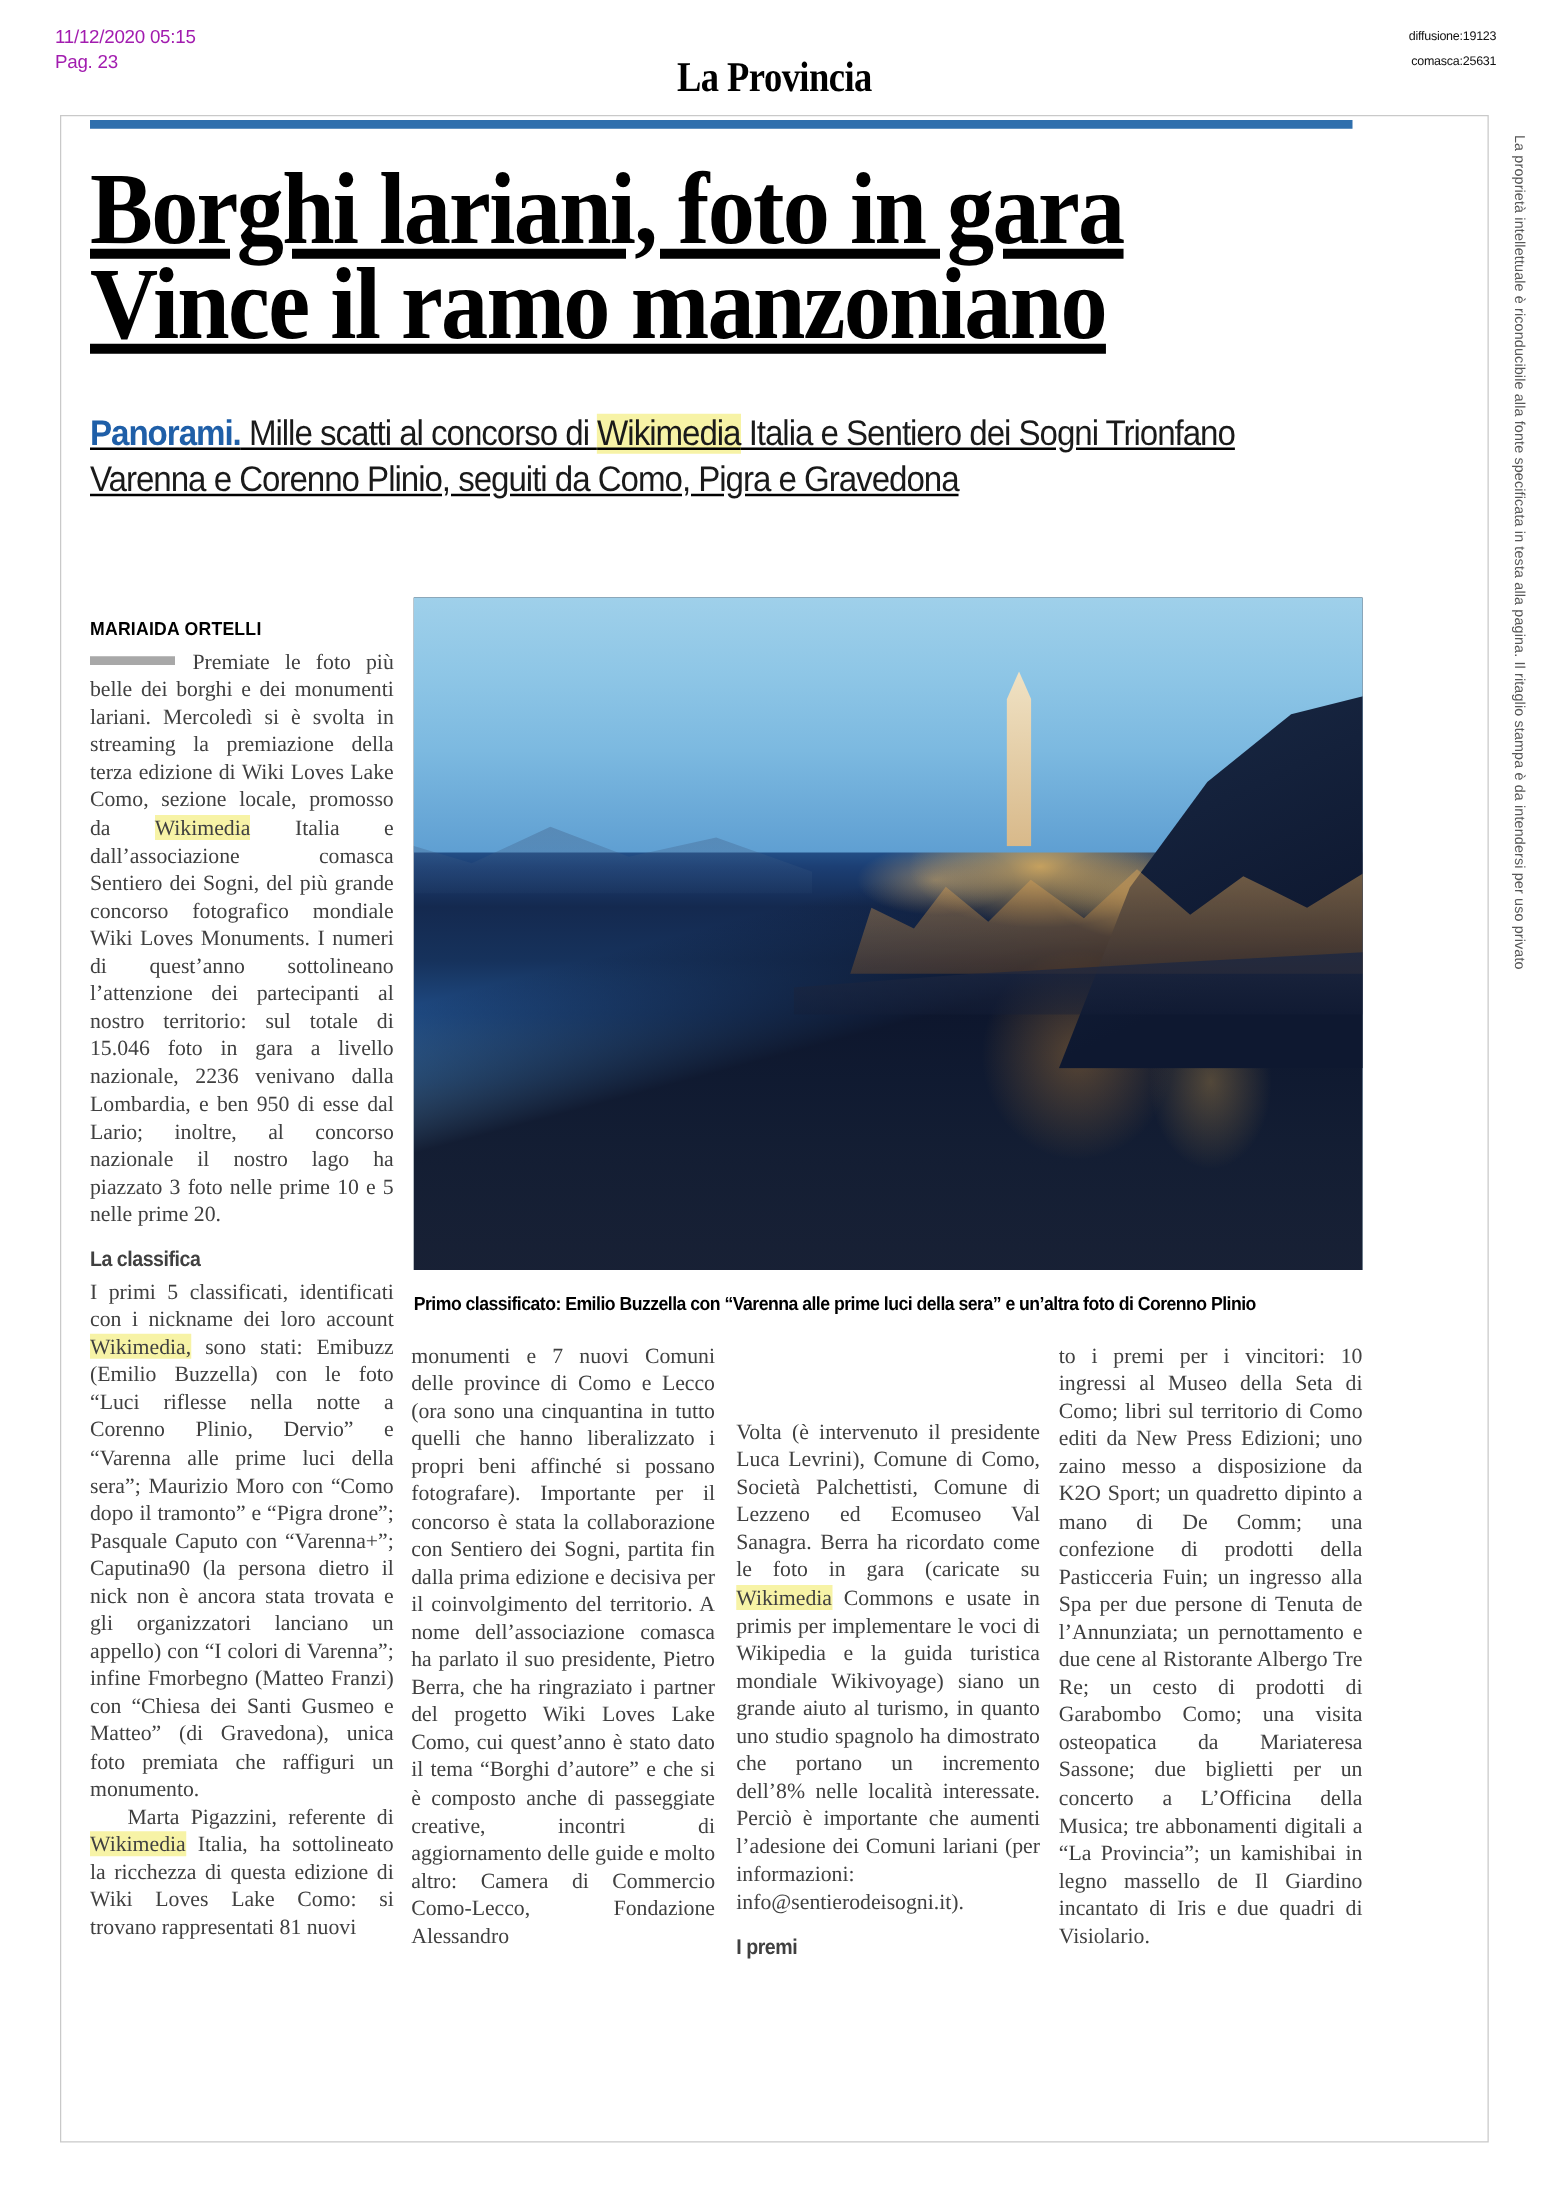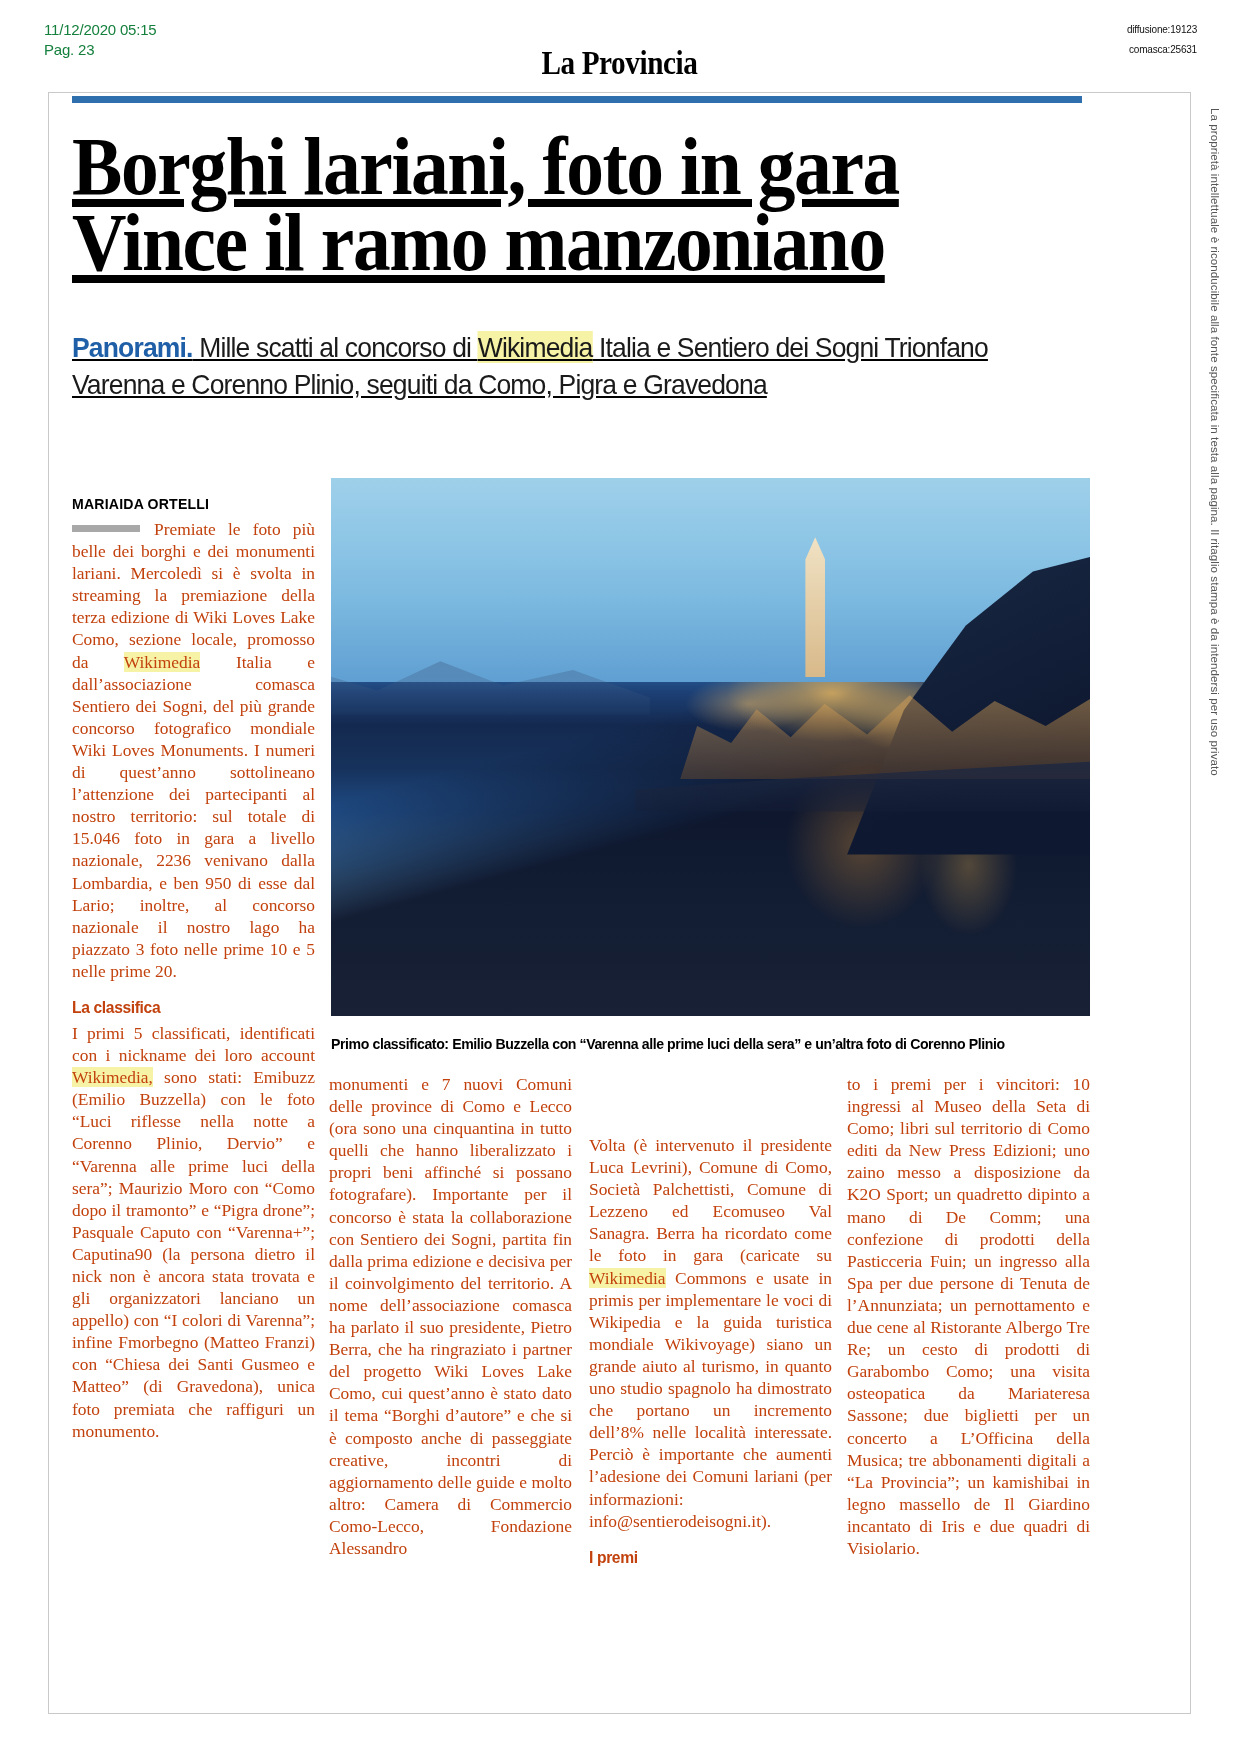--- a/index.html
+++ b/index.html
@@ -12,21 +12,21 @@
     overflow:hidden;
   }
 
   
   .meta-bar{
     position:absolute; top:20px; left:0; width:1239px; height:60px;
   }
   .meta-left{
     position:absolute; left:44px; top:0;
     font-family:"Liberation Sans", sans-serif;
-    font-size:15px; line-height:20px; color:#15803d;
+    font-size:15px; line-height:20px; color:#a21caf;
     letter-spacing:-0.2px;
   }
   .meta-right{
     position:absolute; right:42px; top:0; text-align:right;
     font-family:"Liberation Sans", sans-serif;
     font-size:10px; line-height:20px; color:#111;
     letter-spacing:-0.2px;
   }
   .masthead{
     position:absolute; left:0; top:24px; width:1239px; text-align:center;
@@ -90,21 +90,21 @@
 
   .col{
     position:absolute;
     width:243px;
     font-family:"Liberation Serif", serif;
     font-size:17.4px;
     line-height:22.1px;
     text-align:justify;
     text-justify:inter-word;
     hyphens:manual;
-    color:#c2410c;
+    color:#404040;
   }
   #col1{ left:72px; top:518px; width:243px; }
   #col2{ left:329px; top:1073px; width:243px; }
   #col3{ left:589px; top:1134px; width:243px; }
   #col4{ left:847px; top:1073px; width:243px; }
 
   .col p{ margin:0; text-indent:0; }
   .col p.indent{ text-indent:30px; }
 
   .leadbar{
@@ -267,20 +267,21 @@
 
 <div class="caption">Primo classificato: Emilio Buzzella con “Varenna alle prime luci della sera” e un’altra foto di Corenno Plinio</div>
 
 <div class="col" id="col1">
   <p><span class="leadbar"></span><span>Premiate le foto più belle dei borghi e dei monumenti lariani. Mercoledì si è svolta in streaming la premiazione della terza edizione di Wiki Loves Lake Como, sezione locale, promosso da </span><span class="hl">Wikimedia</span><span> Italia e dall’associazione comasca Sentiero dei Sogni, del più grande concorso fotografico mondiale Wiki Loves Monuments. I numeri di quest’anno sottolineano l’attenzione dei partecipanti al nostro territorio: sul totale di 15.046 foto in gara a livello nazionale, 2236 venivano dalla Lombardia, e ben 950 di esse dal Lario; inoltre, al concorso nazionale il nostro lago ha piazzato 3 foto nelle prime 10 e 5 nelle prime 20.</span></p>
 
   <div class="subhead">La classifica</div>
 
   <p><span>I primi 5 classificati, identificati con i nickname dei loro account </span><span class="hl">Wikimedia,</span><span> sono stati: Emibuzz (Emilio Buzzella) con le foto “Luci riflesse nella notte a Corenno Plinio, Dervio” e “Varenna alle prime luci della sera”; Maurizio Moro con “Como dopo il tramonto” e “Pigra drone”; Pasquale Caputo con “Varenna+”; Caputina90 (la persona dietro il nick non è ancora stata trovata e gli organizzatori lanciano un appello) con “I colori di Varenna”; infine Fmorbegno (Matteo Franzi) con “Chiesa dei Santi Gusmeo e Matteo” (di Gravedona), unica foto premiata che raffiguri un monumento.</span></p>
 
+  <p class="indent"><span>Marta Pigazzini, referente di </span><span class="hl">Wikimedia</span><span> Italia, ha sottolineato la ricchezza di questa edizione di Wiki Loves Lake Como: si trovano rappresentati 81 nuovi</span></p>
 </div>
 
 <div class="col" id="col2">
   <p>monumenti e 7 nuovi Comuni delle province di Como e Lecco (ora sono una cinquantina in tutto quelli che hanno liberalizzato i propri beni affinché si possano fotografare). Importante per il concorso è stata la collaborazione con Sentiero dei Sogni, partita fin dalla prima edizione e decisiva per il coinvolgimento del territorio. A nome dell’associazione comasca ha parlato il suo presidente, Pietro Berra, che ha ringraziato i partner del progetto Wiki Loves Lake Como, cui quest’anno è stato dato il tema “Borghi d’autore” e che si è composto anche di passeggiate creative, incontri di aggiornamento delle guide e molto altro: Camera di Commercio Como-Lecco, Fondazione Alessandro</p>
 </div>
 
 <div class="col" id="col3">
   <p><span>Volta (è intervenuto il presidente Luca Levrini), Comune di Como, Società Palchettisti, Comune di Lezzeno ed Ecomuseo Val Sanagra. Berra ha ricordato come le foto in gara (caricate su </span><span class="hl">Wikimedia</span><span> Commons e usate in primis per implementare le voci di Wikipedia e la guida turistica mondiale Wikivoyage) siano un grande aiuto al turismo, in quanto uno studio spagnolo ha dimostrato che portano un incremento dell’8% nelle località interessate. Perciò è importante che aumenti l’adesione dei Comuni lariani (per informazioni: info@sentierodeisogni.it).</span></p>
 
   <div class="subhead">I premi</div>

